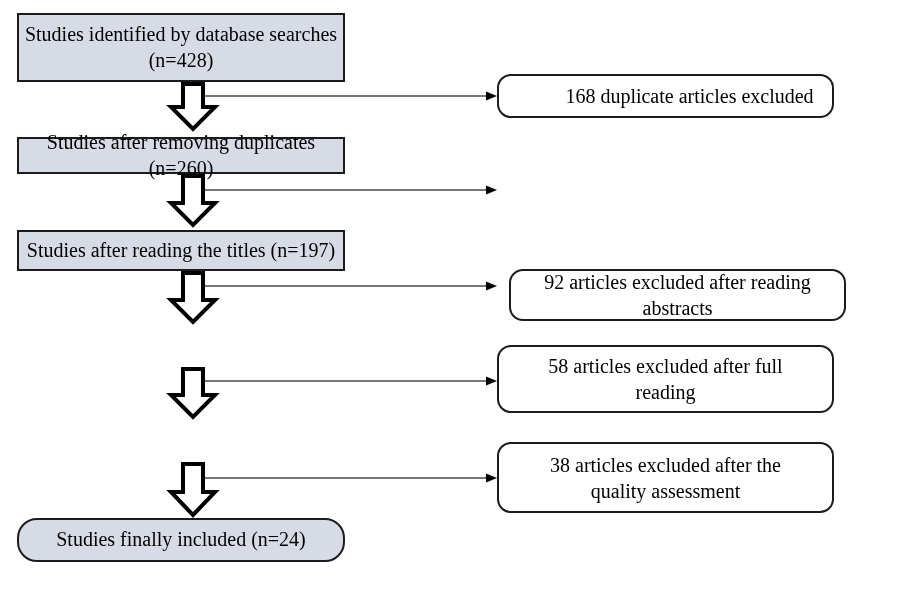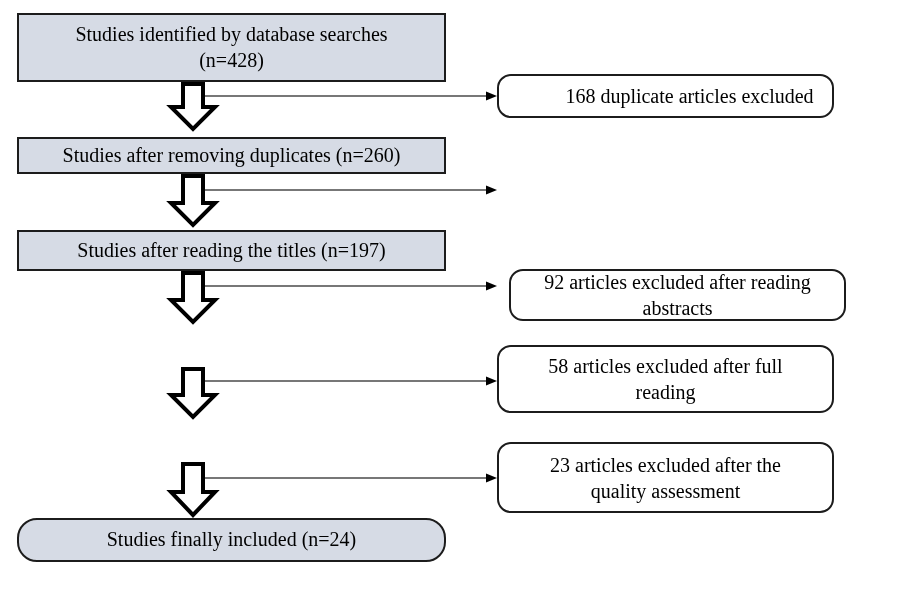--- a/index.html
+++ b/index.html
@@ -24,21 +24,21 @@
     left: 0;
     top: 0;
     width: 899px;
     height: 598px;
     pointer-events: none;
   }
 
   .step {
     position: absolute;
     left: 17px;
-    width: 429px;
+    width: 328px;
     background: var(--step-fill, #D6DBE5);
     border: 2px solid var(--box-border, #1c1c1c);
     display: flex;
     align-items: center;
     justify-content: center;
     text-align: center;
     font-size: 20px;
     line-height: 1.28;
     white-space: pre-line;
   }
@@ -116,16 +116,16 @@
 (n=428)</div>
   <div class="step" style="top:137px; height:37px;">Studies after removing duplicates (n=260)</div>
   <div class="step" style="top:230px; height:41px;">Studies after reading the titles (n=197)</div>
   <div class="step" style="top:518px; height:44px;border-radius:20px;">Studies finally included (n=24)</div>
 
   <div class="excl" style="top:74px;  height:44px;padding-left:48px;">168 duplicate articles excluded</div>
   <div class="excl" style="top:269px; height:52px;margin-left:12px;">92 articles excluded after reading
 abstracts</div>
   <div class="excl" style="top:345px; height:68px;">58 articles excluded after full
 reading</div>
-  <div class="excl" style="top:442px; height:71px;">23 articles excluded after the
+  <div class="excl" style="top:442px; height:71px;">38 articles excluded after the
 quality assessment</div>
 
 </div>
 
 </body></html>

